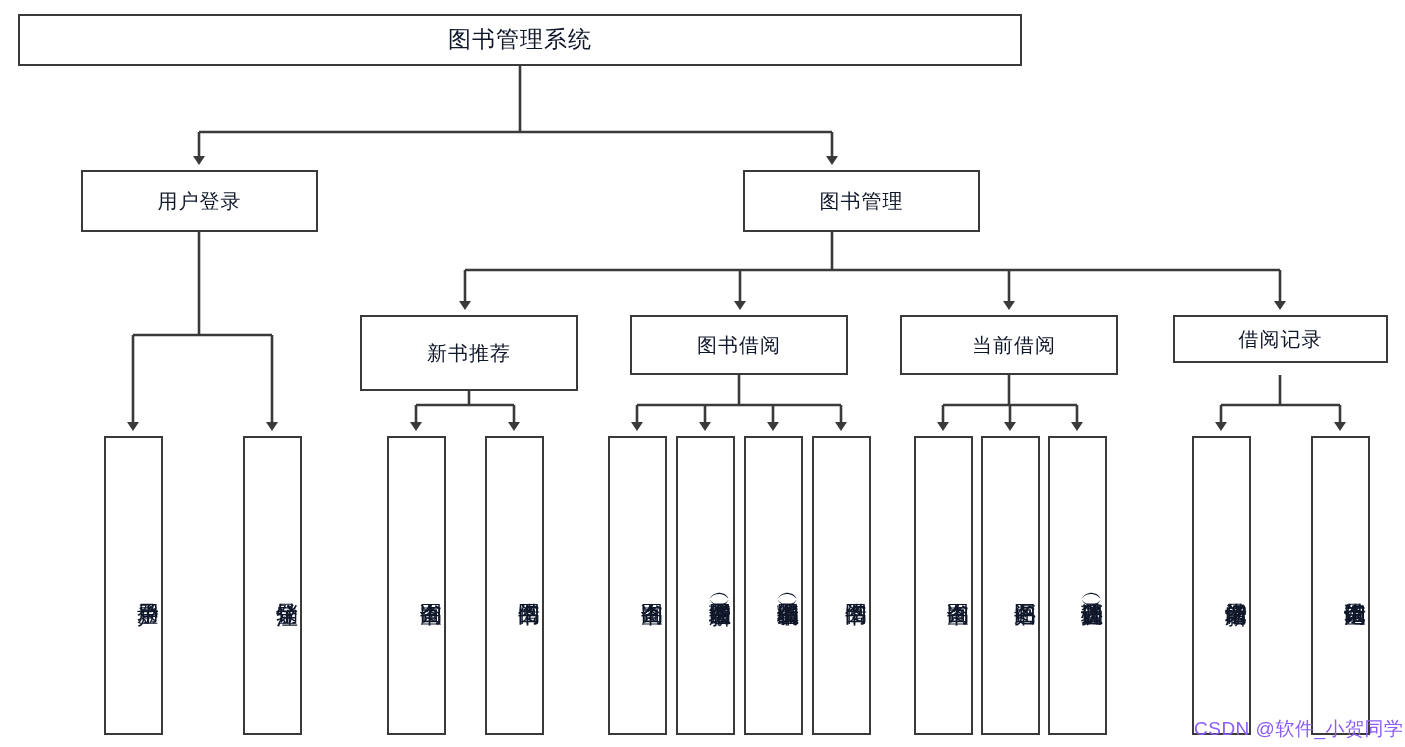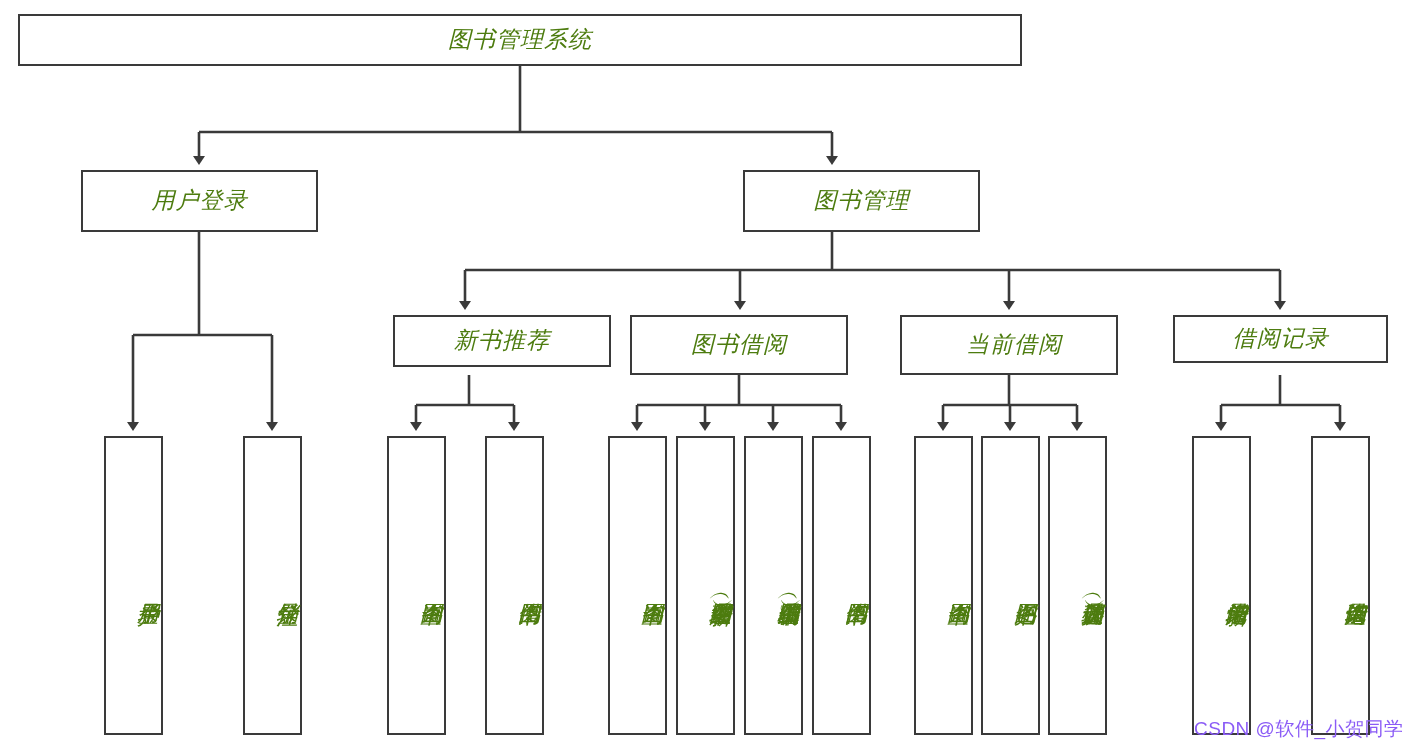--- a/index.html
+++ b/index.html
@@ -26,26 +26,25 @@
     pointer-events: none;
   }
   .node {
     position: absolute;
     box-sizing: border-box;
     background: #ffffff;
     border: 2px solid #3a3a3a;
     display: flex;
     align-items: center;
     justify-content: center;
-    color: #4d7c0f;
+    color: #0f172a;
     text-align: center;
-    font-style: italic;
   }
   .node.h {
-    font-size: 23px;
+    font-size: 20px;
     line-height: 1.2;
     letter-spacing: 1px;
   }
   .node.root {
     font-size: 23px;
   }
   .node.v {
     font-size: 22px;
     line-height: 1.18;
     letter-spacing: 0px;
@@ -129,21 +128,21 @@
     <span>图书管理系统</span>
   </div>
 
   <div class="node h" style="left:81px; top:170px; width:237px; height:62px;">
     <span>用户登录</span>
   </div>
   <div class="node h" style="left:743px; top:170px; width:237px; height:62px;">
     <span>图书管理</span>
   </div>
 
-  <div class="node h" style="left:360px; top:315px; width:218px; height:52px;margin-left:33px;">
+  <div class="node h" style="left:360px; top:315px; width:218px; height:76px;">
     <span>新书推荐</span>
   </div>
   <div class="node h" style="left:630px; top:315px; width:218px; height:60px;text-align:center;">
     <span>图书借阅</span>
   </div>
   <div class="node h" style="left:900px; top:315px; width:218px; height:60px;padding-left:10px;">
     <span>当前借阅</span>
   </div>
   <div class="node h" style="left:1173px; top:315px; width:215px; height:48px;">
     <span>借阅记录</span>

